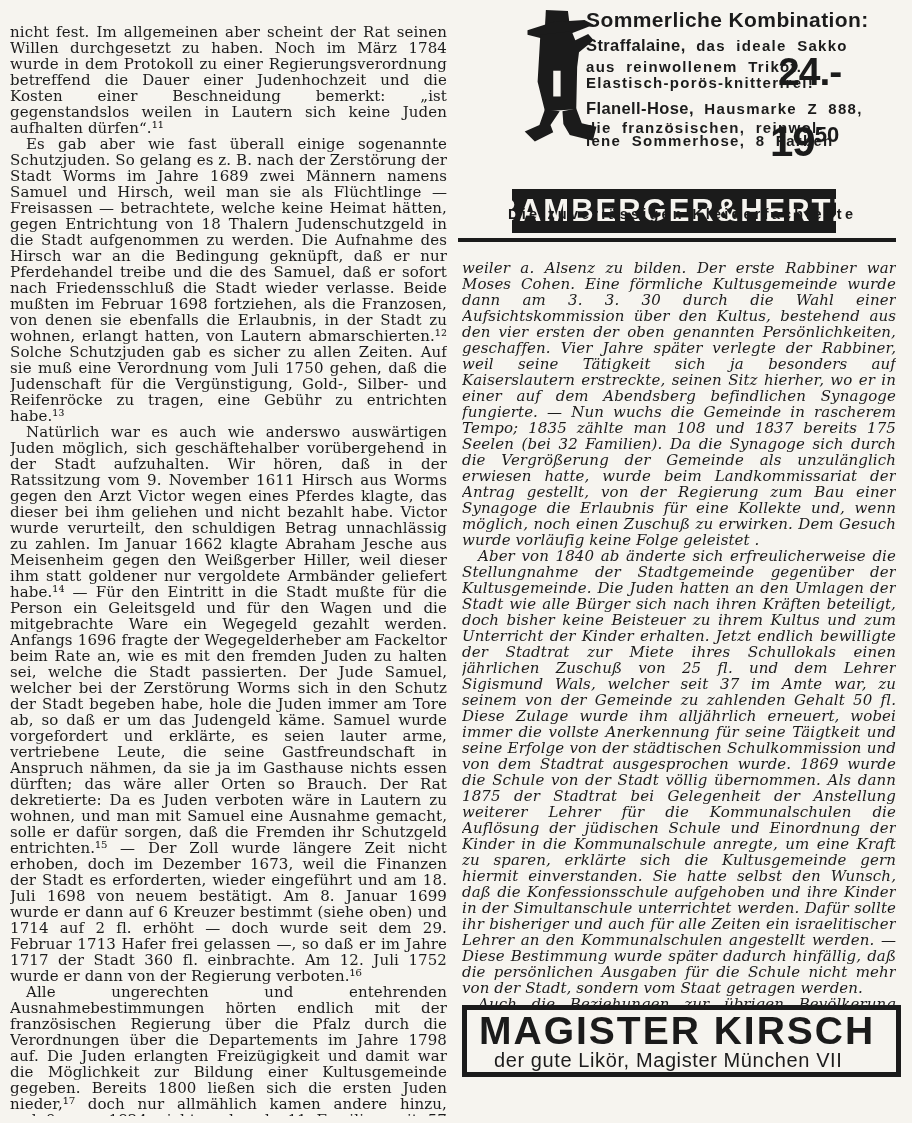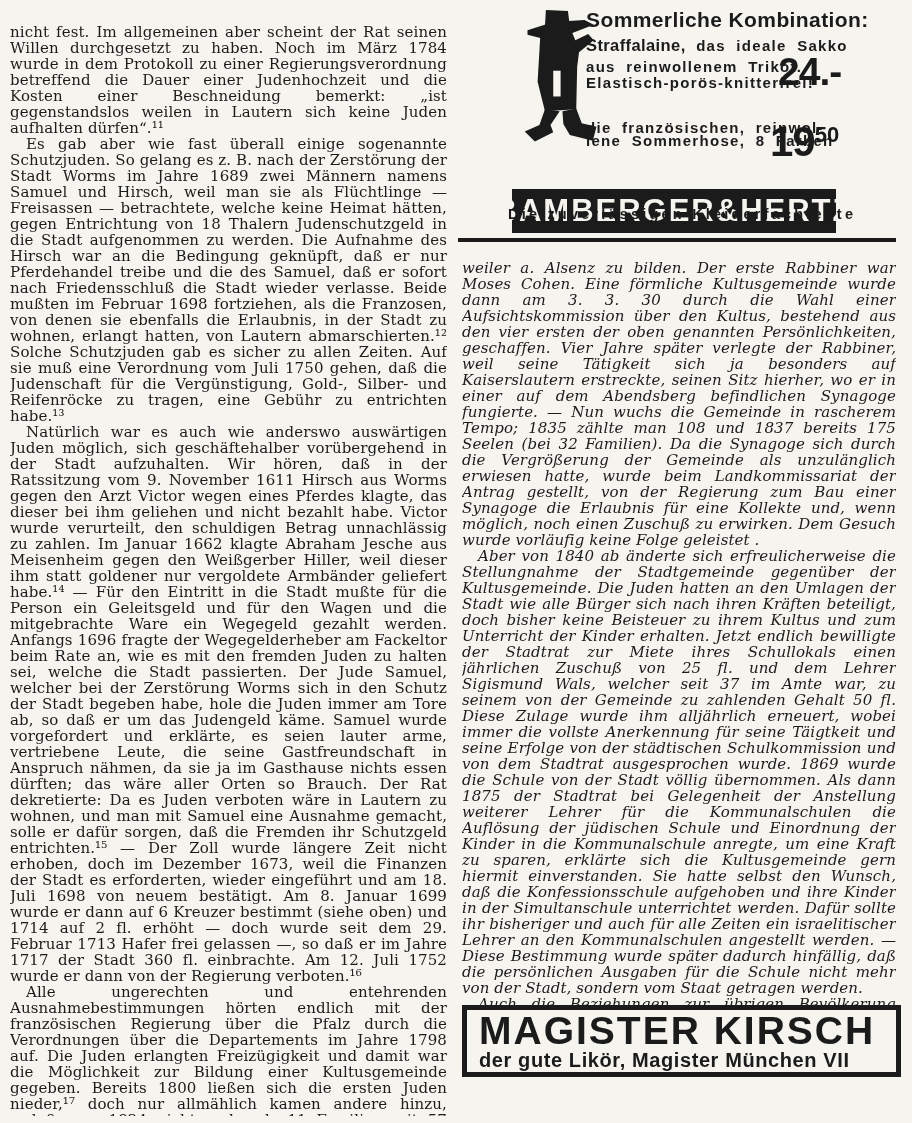--- a/index.html
+++ b/index.html
@@ -60,21 +60,21 @@
   
   .ad-bottom{
     position:absolute;left:462px;top:1005px;width:417px;height:60px;
     border:5px solid var(--ink);
     background:var(--paper);
     font-family:"Liberation Sans","DejaVu Sans",sans-serif;
     padding-left:12px;padding-top:2px;
     box-sizing:content-box;
   }
   .ad-bottom .brand2{font-size:39px;font-weight:800;letter-spacing:2px;line-height:38px;white-space:nowrap;}
-  .ad-bottom .tagline2{font-size:20px;font-weight:700;letter-spacing:0.6px;line-height:20px;margin-top:0;white-space:nowrap;}
+  .ad-bottom .tagline2{font-size:20px;font-weight:400;letter-spacing:0.6px;line-height:20px;margin-top:0;white-space:nowrap;margin-left:15px;}
 </style>
 </head>
 <body>
 
 <div class="page">
 
   <div class="col col-left">
     <p>nicht fest. Im allgemeinen aber scheint der Rat seinen Willen durchgesetzt zu haben. Noch im März 1784 wurde in dem Protokoll zu einer Regierungsverordnung betreffend die Dauer einer Judenhochzeit und die Kosten einer Beschneidung bemerkt: „ist gegenstandslos weilen in Lautern sich keine Juden aufhalten dürfen“.¹¹</p>
     <p class="indent">Es gab aber wie fast überall einige sogenannte Schutzjuden. So gelang es z. B. nach der Zerstörung der Stadt Worms im Jahre 1689 zwei Männern namens Samuel und Hirsch, weil man sie als Flüchtlinge — Freisassen — betrachtete, welche keine Heimat hätten, gegen Entrichtung von 18 Thalern Judenschutzgeld in die Stadt aufgenommen zu werden. Die Aufnahme des Hirsch war an die Bedingung geknüpft, daß er nur Pferdehandel treibe und die des Samuel, daß er sofort nach Friedensschluß die Stadt wieder verlasse. Beide mußten im Februar 1698 fortziehen, als die Franzosen, von denen sie ebenfalls die Erlaubnis, in der Stadt zu wohnen, erlangt hatten, von Lautern abmarschierten.¹² Solche Schutzjuden gab es sicher zu allen Zeiten. Auf sie muß eine Verordnung vom Juli 1750 gehen, daß die Judenschaft für die Vergünstigung, Gold-, Silber- und Reifenröcke zu tragen, eine Gebühr zu entrichten habe.¹³</p>
     <p class="indent">Natürlich war es auch wie anderswo auswärtigen Juden möglich, sich geschäftehalber vorübergehend in der Stadt aufzuhalten. Wir hören, daß in der Ratssitzung vom 9. November 1611 Hirsch aus Worms gegen den Arzt Victor wegen eines Pferdes klagte, das dieser bei ihm geliehen und nicht bezahlt habe. Victor wurde verurteilt, den schuldigen Betrag unnachlässig zu zahlen. Im Januar 1662 klagte Abraham Jesche aus Meisenheim gegen den Weißgerber Hiller, weil dieser ihm statt goldener nur vergoldete Armbänder geliefert habe.¹⁴ — Für den Eintritt in die Stadt mußte für die Person ein Geleitsgeld und für den Wagen und die mitgebrachte Ware ein Wegegeld gezahlt werden. Anfangs 1696 fragte der Wegegelderheber am Fackeltor beim Rate an, wie es mit den fremden Juden zu halten sei, welche die Stadt passierten. Der Jude Samuel, welcher bei der Zerstörung Worms sich in den Schutz der Stadt begeben habe, hole die Juden immer am Tore ab, so daß er um das Judengeld käme. Samuel wurde vorgefordert und erklärte, es seien lauter arme, vertriebene Leute, die seine Gastfreundschaft in Anspruch nähmen, da sie ja im Gasthause nichts essen dürften; das wäre aller Orten so Brauch. Der Rat dekretierte: Da es Juden verboten wäre in Lautern zu wohnen, und man mit Samuel eine Ausnahme gemacht, solle er dafür sorgen, daß die Fremden ihr Schutzgeld entrichten.¹⁵ — Der Zoll wurde längere Zeit nicht erhoben, doch im Dezember 1673, weil die Finanzen der Stadt es erforderten, wieder eingeführt und am 18. Juli 1698 von neuem bestätigt. Am 8. Januar 1699 wurde er dann auf 6 Kreuzer bestimmt (siehe oben) und 1714 auf 2 fl. erhöht — doch wurde seit dem 29. Februar 1713 Hafer frei gelassen —, so daß er im Jahre 1717 der Stadt 360 fl. einbrachte. Am 12. Juli 1752 wurde er dann von der Regierung verboten.¹⁶</p>
@@ -96,20 +96,24 @@
     <div class="ad-heading">Sommerliche Kombination:</div>
 
     <div class="ad-line l-a1">
       <span class="bname">Straffalaine,</span>
       <span>das ideale Sakko</span>
     </div>
     <div class="ad-line l-a2">aus reinwollenem Trikot.</div>
     <div class="ad-line l-a3">Elastisch-porös-knitterfrei!</div>
     <div class="price price-1">24.-</div>
 
+    <div class="ad-line l-b1">
+      <span class="bname">Flanell-Hose,</span>
+      <span>Hausmarke Z 888,</span>
+    </div>
     <div class="ad-line l-b2">die französischen, reinwol-</div>
     <div class="ad-line l-b3">lene Sommerhose, 8 Farben</div>
     <div class="price price-2"><span>19</span><span class="sup">50</span></div>
 
     <div class="brandbar">BAMBERGER&amp;HERTZ</div>
     <div class="tagline">Die zuverlässigen Kleiderfachleute</div>
     <div class="ad-rule"></div>
   </div>
 
   <div class="col col-right">

